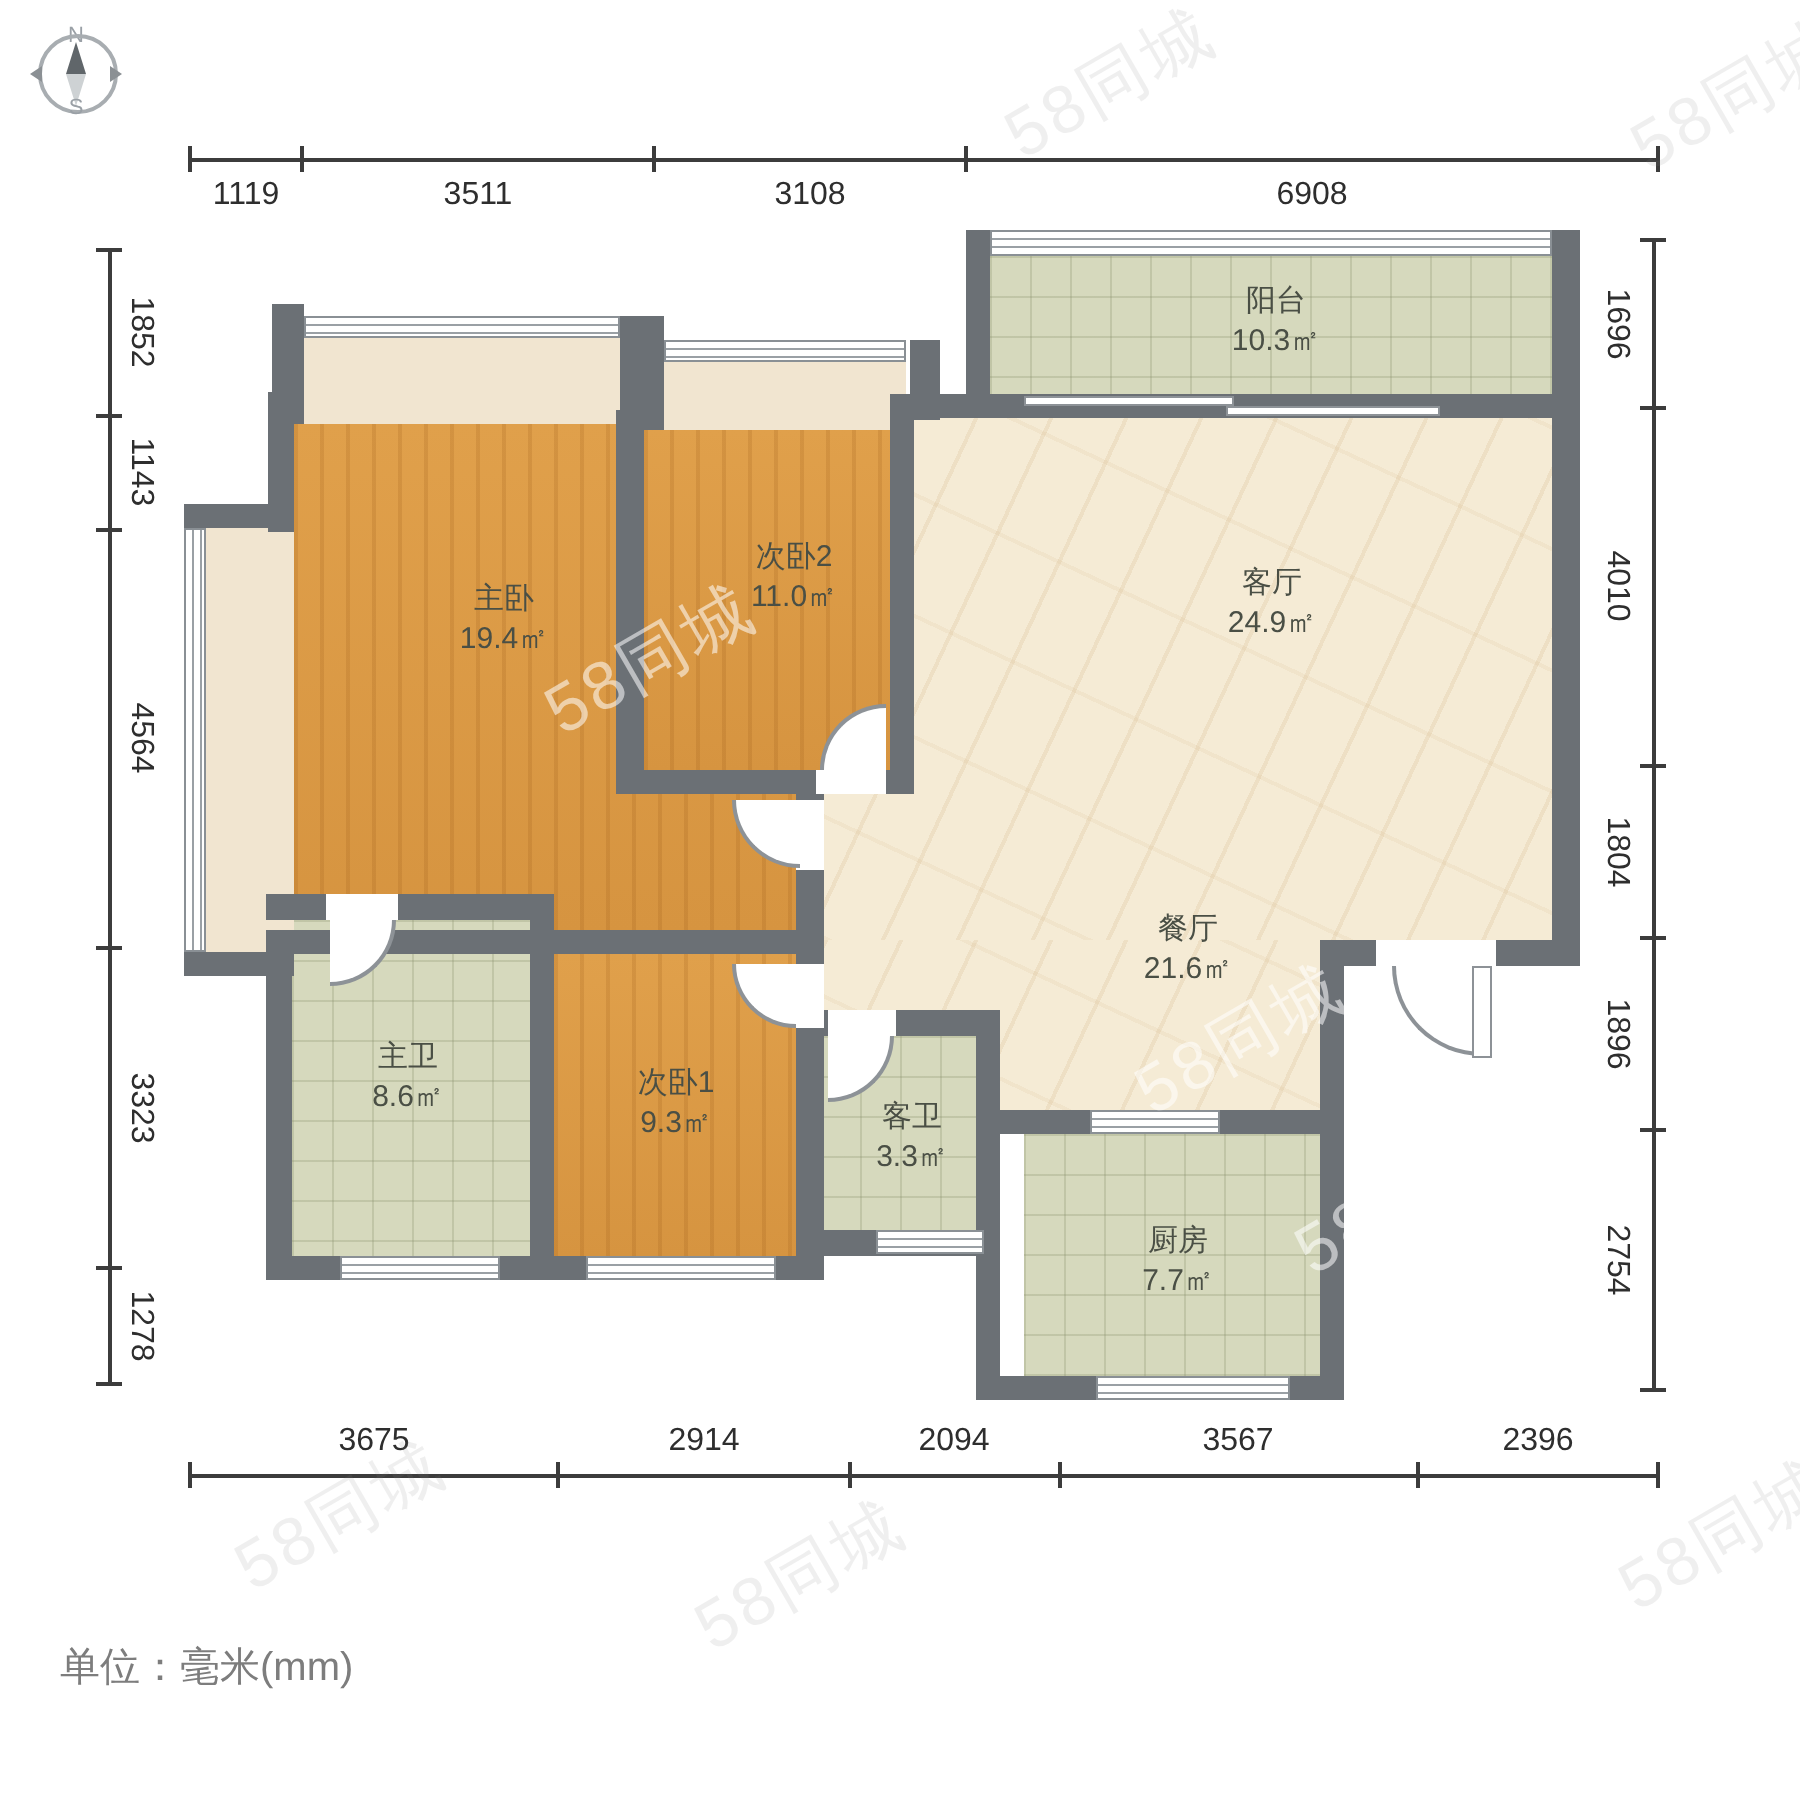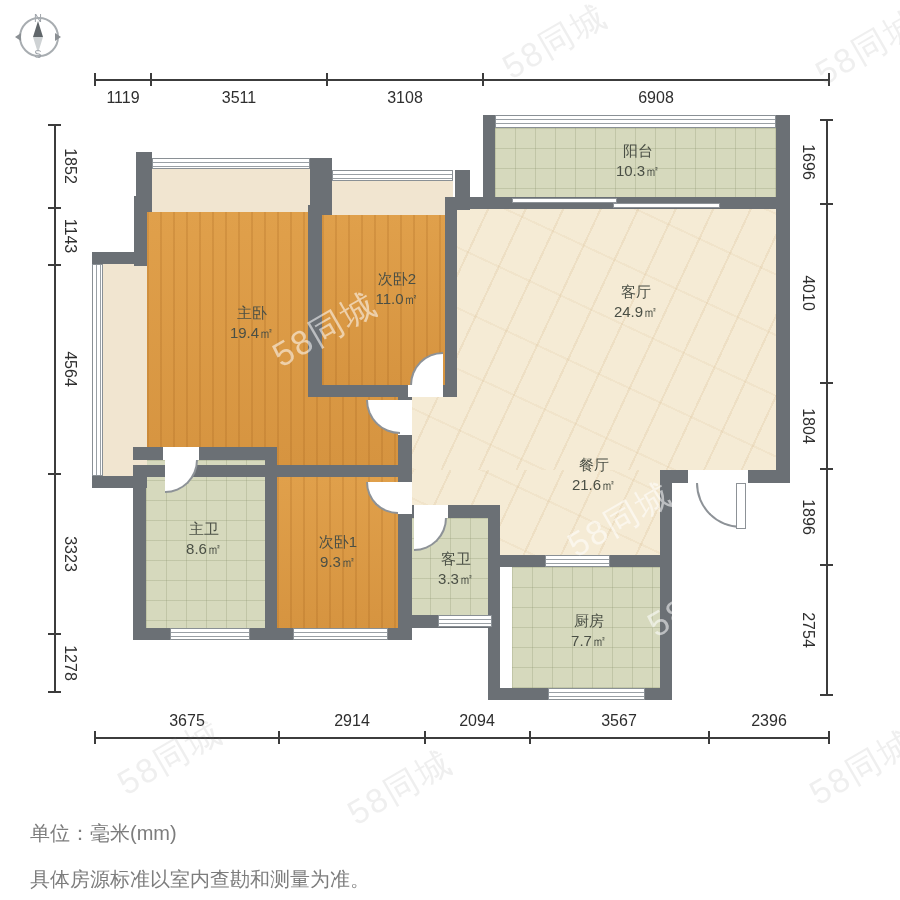--- a/index.html
+++ b/index.html
@@ -167,21 +167,21 @@
     <div>10.3㎡</div>
   </div>
   <div class="room-label" style="left:636px;top:302px;">
     <div>客厅</div>
     <div>24.9㎡</div>
   </div>
   <div class="room-label" style="left:594px;top:475px;">
     <div>餐厅</div>
     <div>21.6㎡</div>
   </div>
-  <div class="room-label" style="left:252px;top:323px;">
+  <div class="room-label" style="left:252px;top:310px;">
     <div>主卧</div>
     <div>19.4㎡</div>
   </div>
   <div class="room-label" style="left:397px;top:289px;">
     <div>次卧2</div>
     <div>11.0㎡</div>
   </div>
   <div class="room-label" style="left:338px;top:552px;">
     <div>次卧1</div>
     <div>9.3㎡</div>
@@ -256,15 +256,14 @@
   <span class="wm wm-gray" style="left:555px;top:42px;">58同城</span>
   <span class="wm wm-gray" style="left:868px;top:48px;">58同城</span>
   <span class="wm wm-white" style="left:325px;top:330px;">58同城</span>
   <span class="wm wm-white" style="left:620px;top:520px;">58同城</span>
   <span class="wm wm-white" style="left:700px;top:600px;">58同城</span>
   <span class="wm wm-gray" style="left:170px;top:758px;">58同城</span>
   <span class="wm wm-gray" style="left:400px;top:788px;">58同城</span>
   <span class="wm wm-gray" style="left:862px;top:768px;">58同城</span>
 
   <div class="footer-line" style="left:30px;top:820px;">单位：毫米(mm)</div>
-  <div class="footer-line" style="left:30px;top:866px;">具体房源标准以室内查勘和测量为准。</div>
 
 </div>
 
 </body></html>

